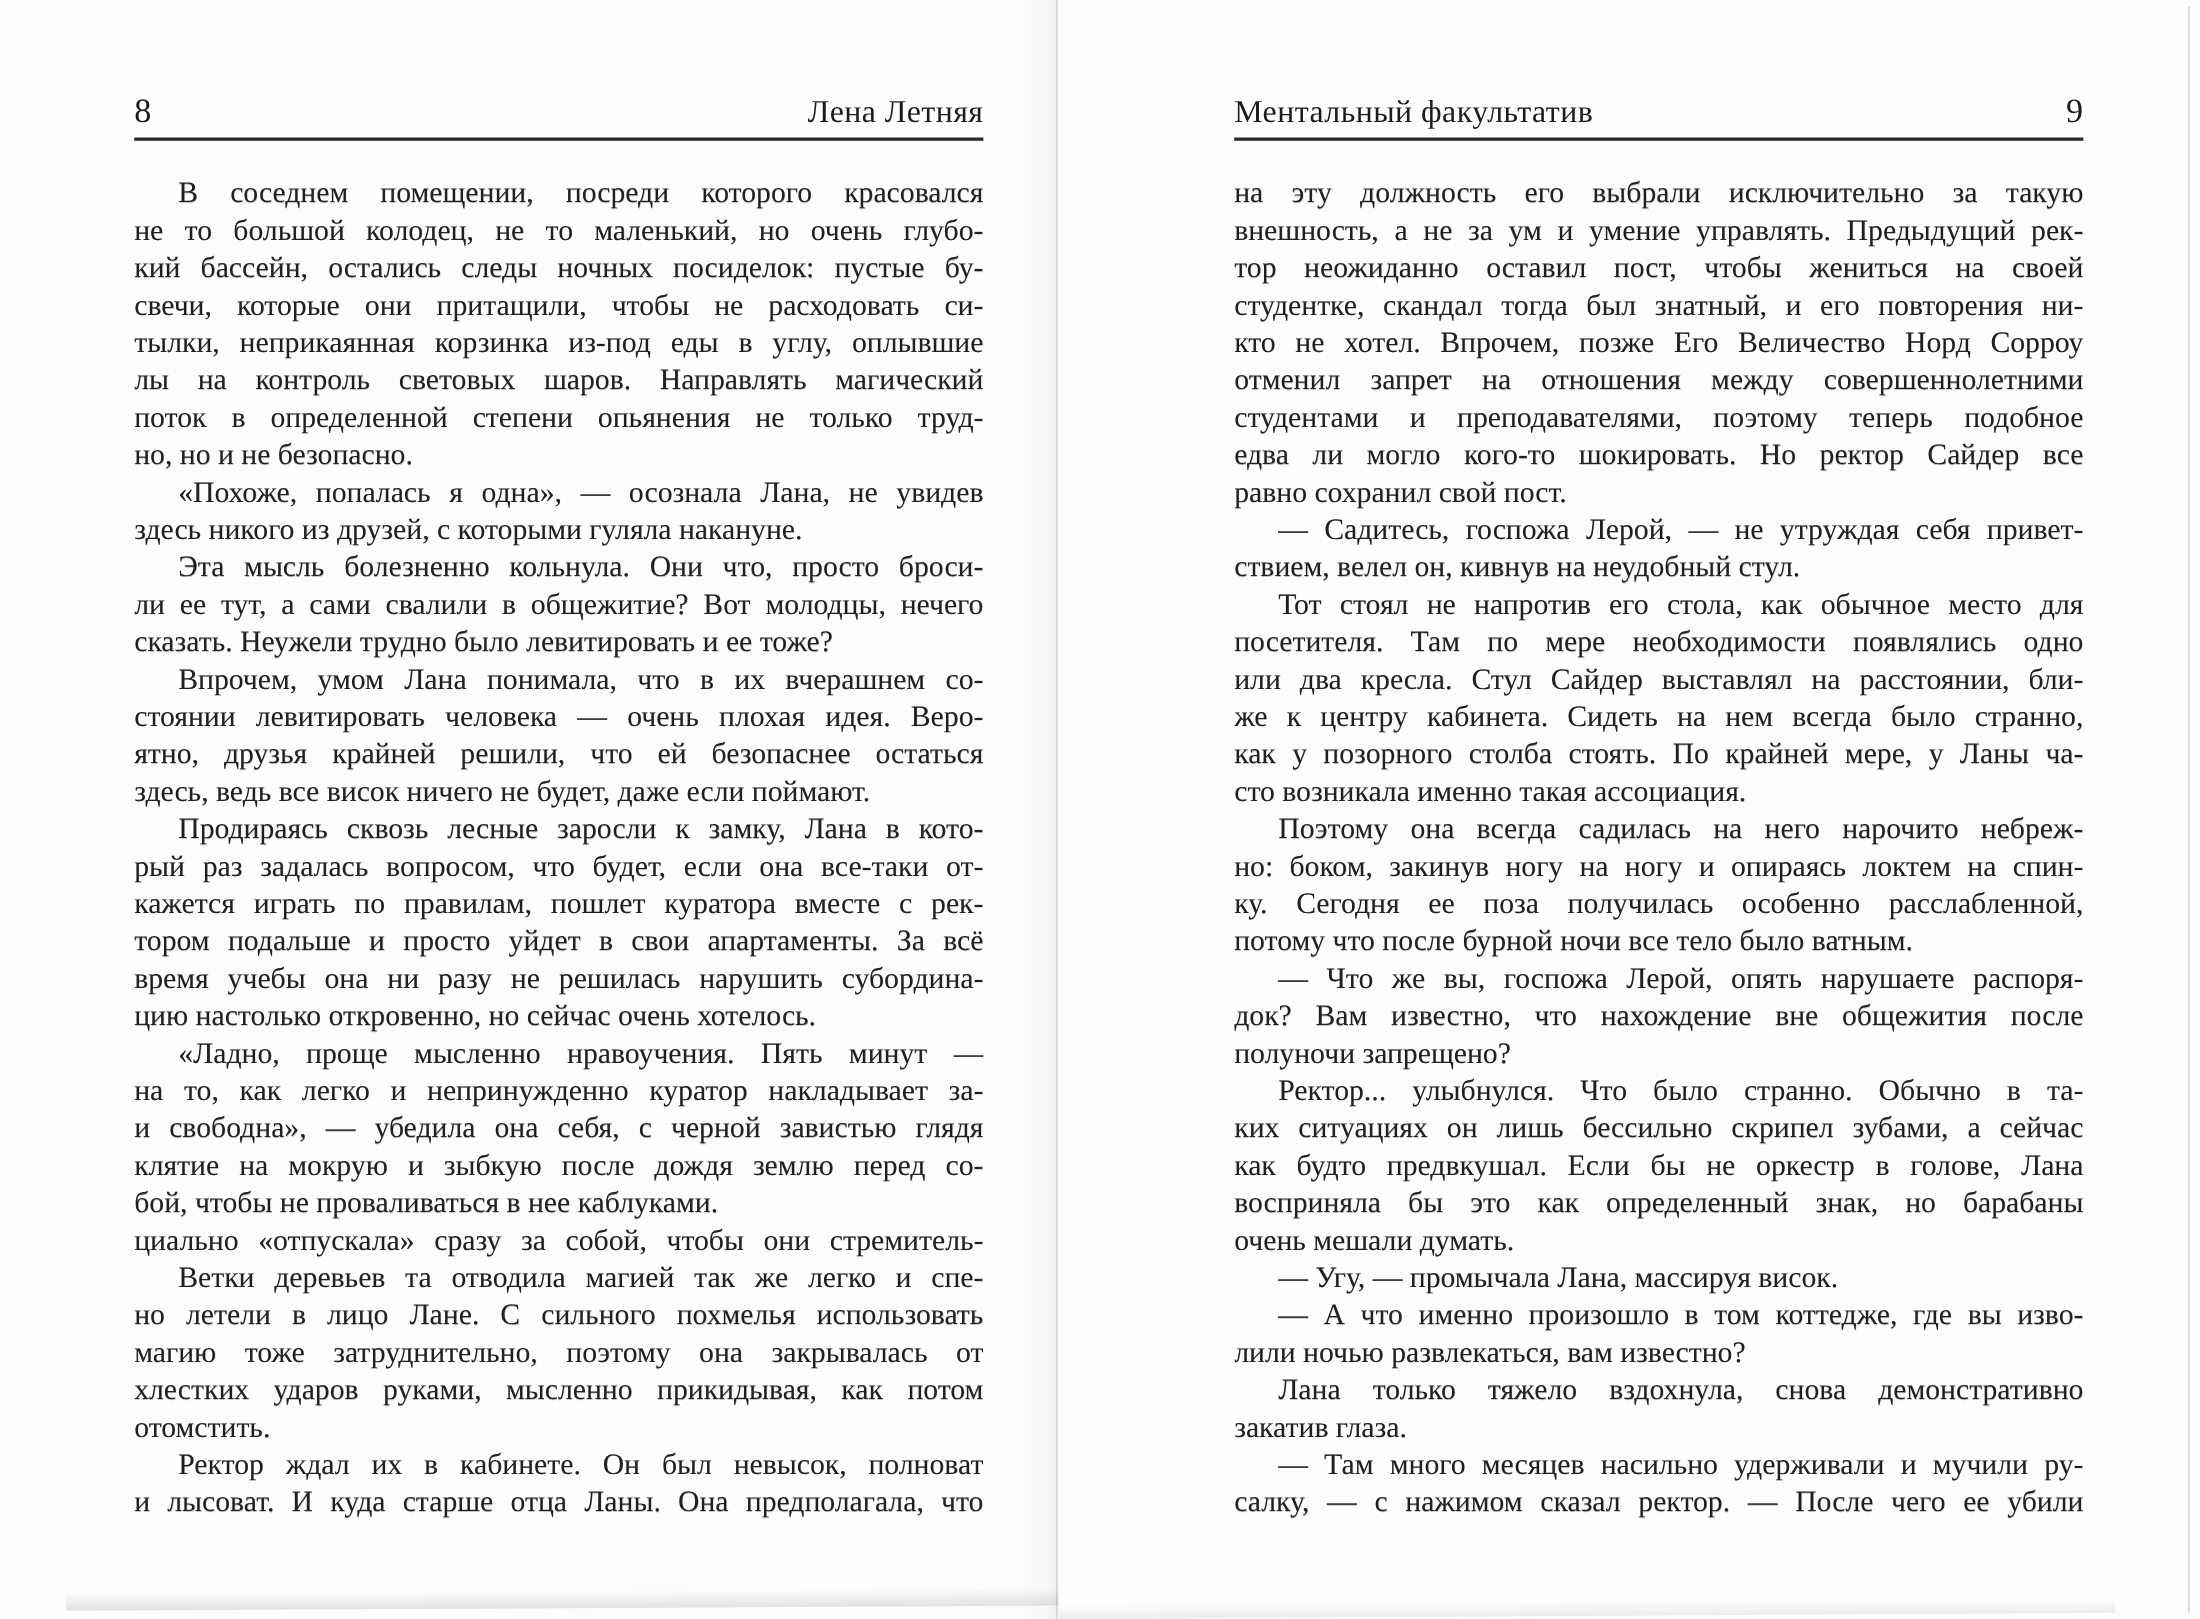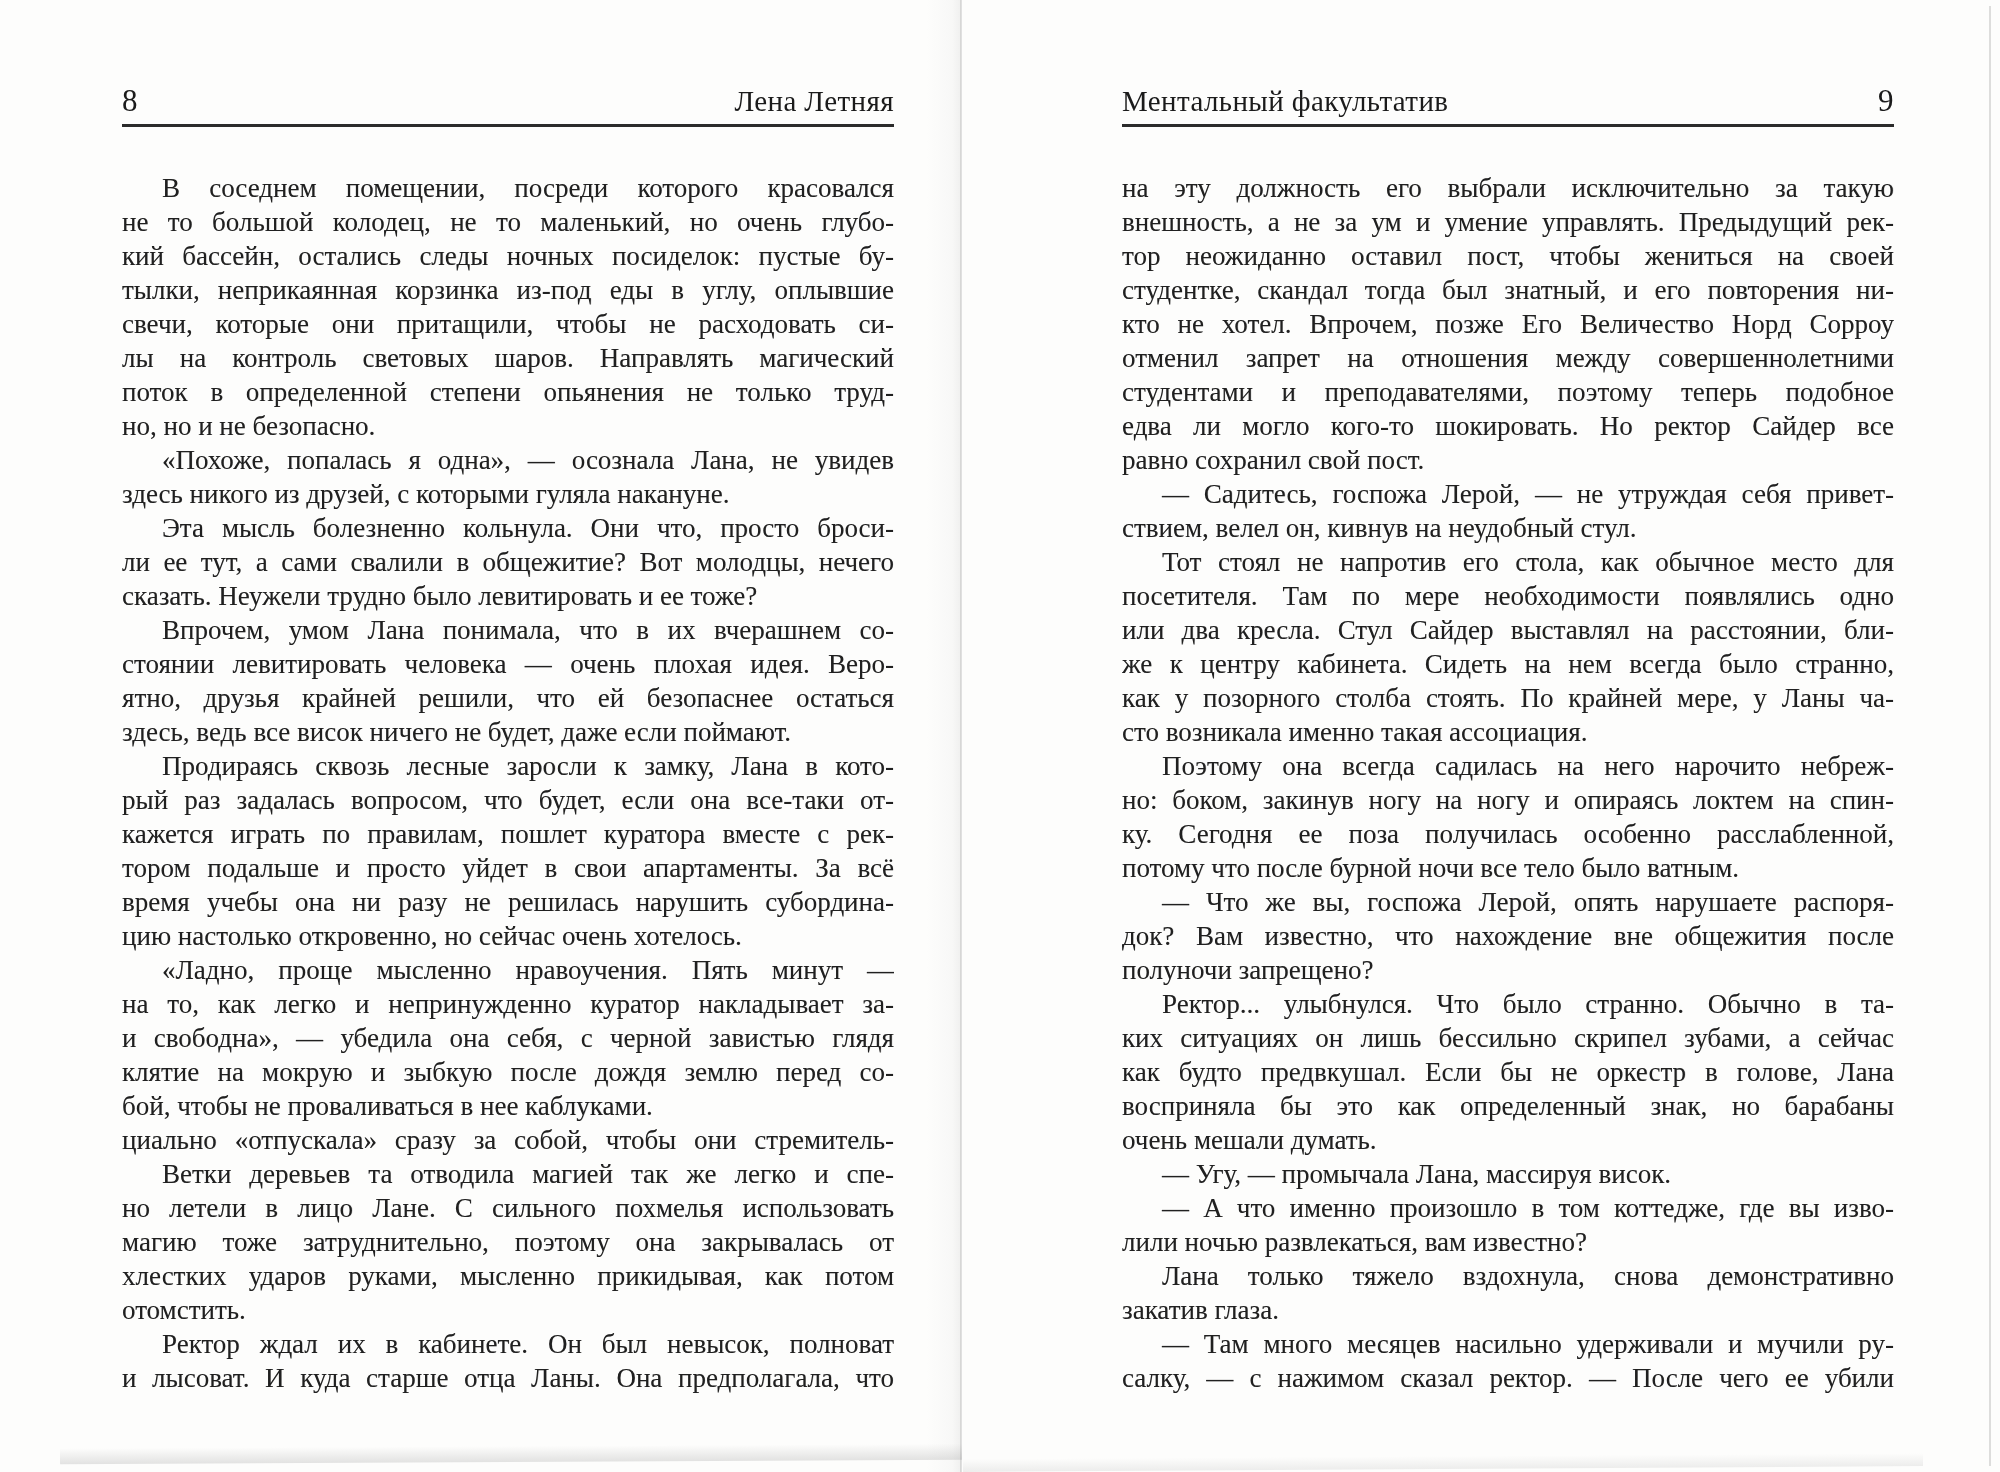--- a/index.html
+++ b/index.html
@@ -34,21 +34,21 @@
     letter-spacing: 0.4px;
     color: #1b1b1b;
   }
   .pagenum { font-size: 31px; }
   .rule {
     margin-top: 6px;
     border-bottom: 3px solid #2b2b2b;
   }
 
   .body {
-    margin-top: 44px;
+    margin-top: 30px;
     font-size: 27px;
     line-height: 34px;
     color: #202020;
     text-shadow: 0.3px 0.3px 0.5px rgba(30,30,30,0.25);
   }
   .para { margin: 0; }
   .line {
     height: 34px;
     overflow: hidden;
     text-align: justify;
@@ -91,22 +91,22 @@
       <div class="pagehead">
         <span class="pagenum">8</span>
         <span>Лена Летняя</span>
       </div>
       <div class="rule"></div>
       <div class="body">
           <div class="para">
             <div class="line indent">В соседнем помещении, посреди которого красовался</div>
             <div class="line">не то большой колодец, не то маленький, но очень глубо-</div>
             <div class="line">кий бассейн, остались следы ночных посиделок: пустые бу-</div>
+            <div class="line">свечи, которые они притащили, чтобы не расходовать си-</div>
             <div class="line">тылки, неприкаянная корзинка из-под еды в углу, оплывшие</div>
-            <div class="line">свечи, которые они притащили, чтобы не расходовать си-</div>
             <div class="line">лы на контроль световых шаров. Направлять магический</div>
             <div class="line">поток в определенной степени опьянения не только труд-</div>
             <div class="line no-stretch">но, но и не безопасно.</div>
           </div>
           <div class="para">
             <div class="line indent">«Похоже, попалась я одна», — осознала Лана, не увидев</div>
             <div class="line no-stretch">здесь никого из друзей, с которыми гуляла накануне.</div>
           </div>
           <div class="para">
             <div class="line indent">Эта мысль болезненно кольнула. Они что, просто броси-</div>

